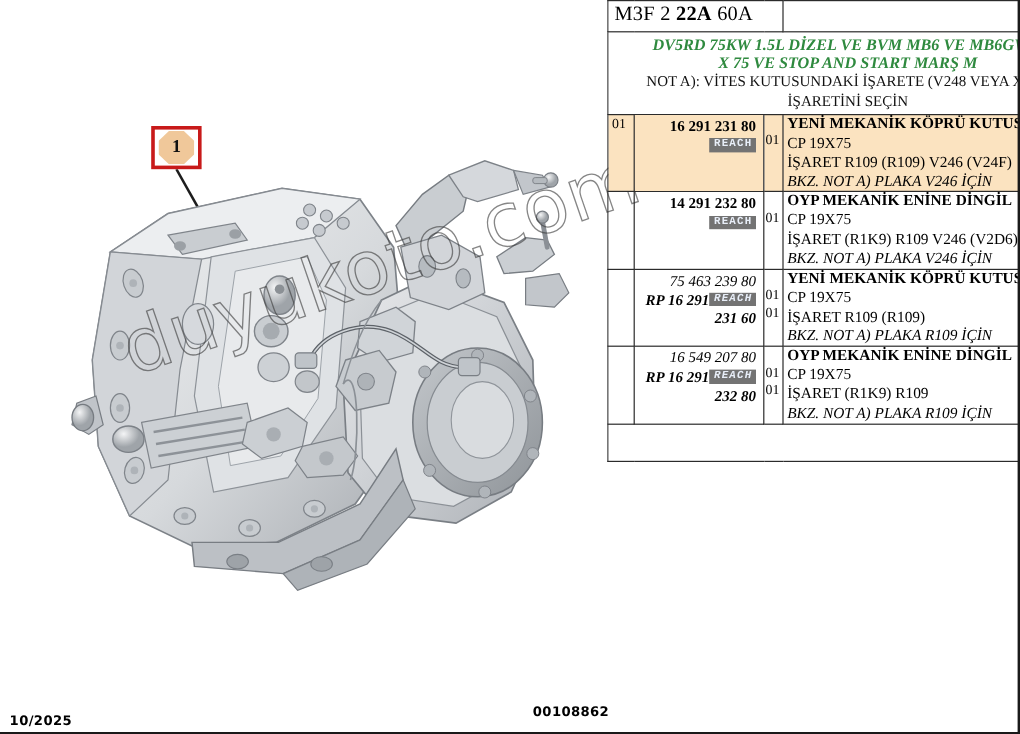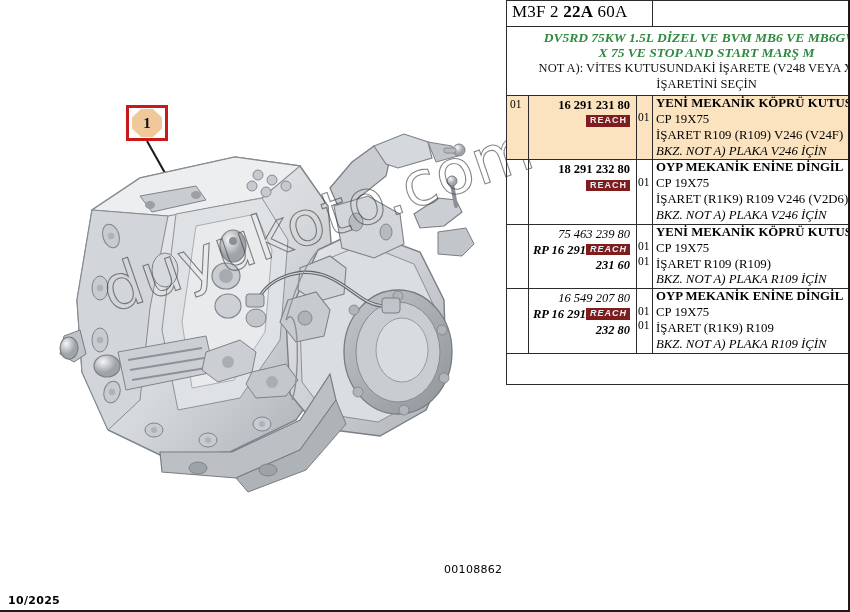--- a/index.html
+++ b/index.html
@@ -84,24 +84,24 @@
   #footer-date {
     position: absolute;
     left: 8px; top: 594px;
     font-family: "DejaVu Sans", sans-serif;
     font-size: 11px;
     font-weight: bold;
     letter-spacing: 0.3px;
   }
   #footer-code {
     position: absolute;
-    left: 444px; top: 563px;
+    left: 444px; top: 587px;
     font-family: "DejaVu Sans", sans-serif;
     font-size: 11px;
-    font-weight: normal;
+    font-weight: bold;
     letter-spacing: 0.3px;
   }
 
   
   #table-pane {
     position: absolute;
     left: 506px; top: 0;
     width: 392px;
     overflow: hidden;
   }
@@ -172,23 +172,23 @@
     white-space: nowrap;
     line-height: 1.26;
   }
   .ref-line.b    { font-weight: bold; }
   .ref-line.i    { font-style: italic; }
   .ref-line.bi   { font-weight: bold; font-style: italic; }
   .ref-line.pad  { padding-top: 2px; }
 
   .reach {
     display: inline-block;
-    background: #7f1d1d;
+    background: #737373;
     color: #e8eef8;
-    font-family: Liberation Sans, sans-serif;
+    font-family: Liberation Mono, monospace;
     font-size: 9px;
     font-weight: bold;
     letter-spacing: 1px;
     padding: 1px 3px 1px 4px;
     line-height: 1.05;
     vertical-align: middle;
     position: relative;
     top: -1px;
   }
 
@@ -407,21 +407,21 @@
         <div class="d-title">YENİ MEKANİK KÖPRÜ KUTUSU</div>
         <div class="d-line">CP 19X75</div>
         <div class="d-line">İŞARET R109 (R109) V246 (V24F)</div>
         <div class="d-ital">BKZ. NOT A) PLAKA V246 İÇİN</div>
       </td>
     </tr>
 
     <tr>
       <td class="idx-cell"></td>
       <td class="ref-cell">
-        <div class="ref-line b pad">18 291 232 80</div>
+        <div class="ref-line b pad">14 291 232 80</div>
         <div class="ref-line">
           <span class="reach">REACH</span>
         </div>
       </td>
       <td class="qty-cell">
         <div class="qty-blank">.</div>
         <div class="qty-line">01</div>
       </td>
       <td class="desc-cell">
         <div class="d-title">OYP MEKANİK ENİNE DİNGİL</div>

